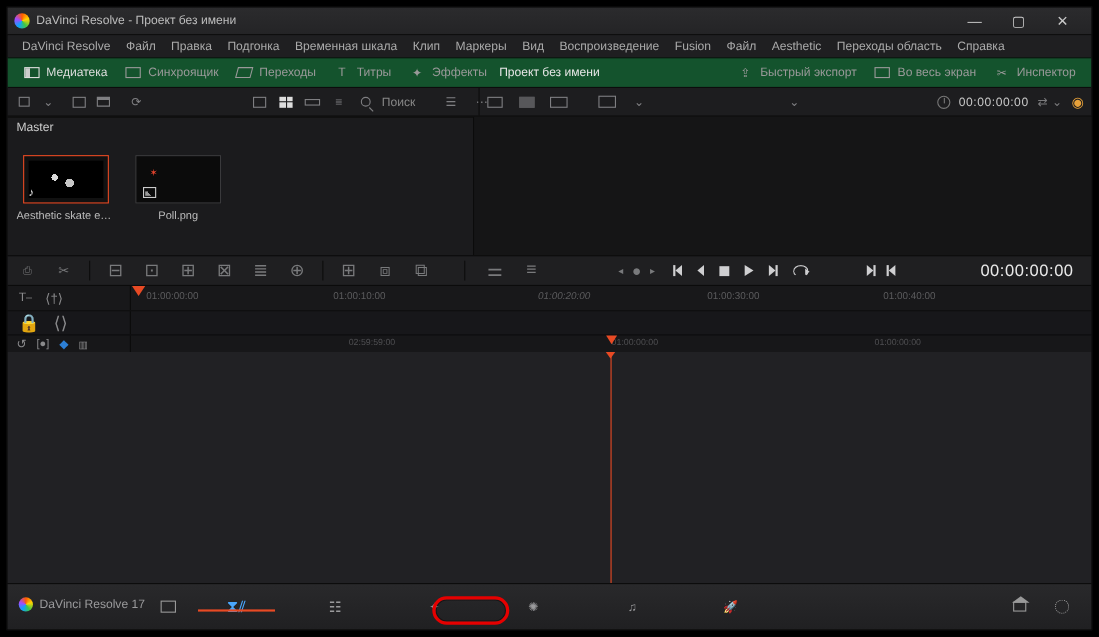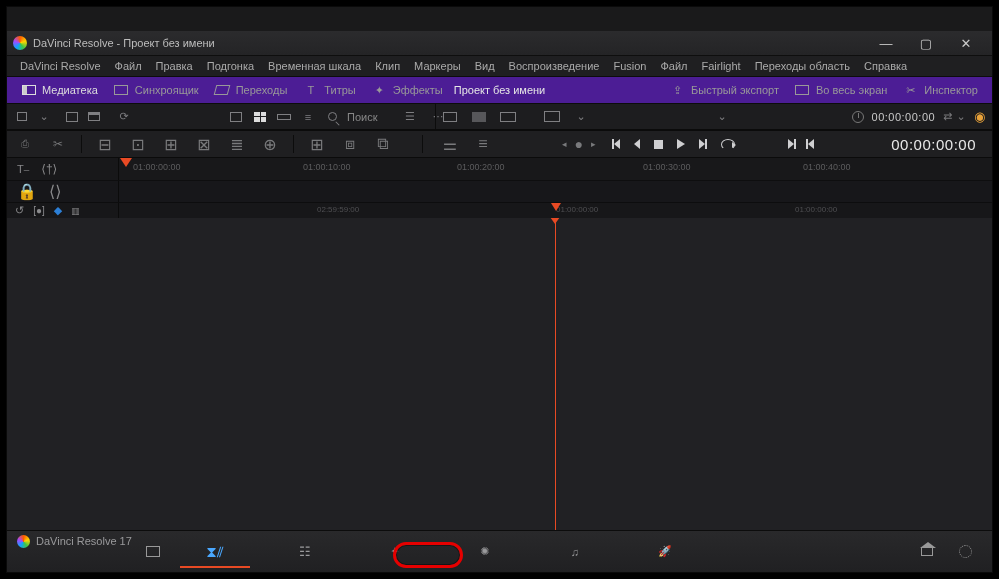--- a/index.html
+++ b/index.html
@@ -1,30 +1,30 @@
 <!DOCTYPE html>
 <html><head>
 <meta charset="utf-8">
 <style>
 * { margin: 0; padding: 0; box-sizing: border-box; font-family: "Segoe UI", Arial, sans-serif; user-select: none; }
 body { background: #000; width: 999px; height: 579px; overflow: hidden; position: relative; }
 .window { width: 987px; height: 567px; margin: 6px; background: #1a1a1b; border: 1px solid #0a0a0a; display: flex; flex-direction: column; }
 
 
-.titlebar { height: 25px; background: linear-gradient(#2b2b2d,#242426); display: flex; align-items: center; padding: 0 6px; color: #bdbdbd; font-size: 11px; border-bottom: 1px solid #0e0e0e; margin-top: 24px; }
+.titlebar { height: 25px; background: linear-gradient(#2b2b2d,#242426); display: flex; align-items: center; padding: 0 6px; color: #bdbdbd; font-size: 11px; border-bottom: 1px solid #0e0e0e; }
 .tb-logo { width: 14px; height: 14px; border-radius: 50%; background: conic-gradient(#ff5a00,#ffd400,#3dc746,#0ea2ff,#a24bff,#ff5a00); margin-right: 6px; }
 .tb-title { flex: 1; }
 .win-ctrl { width: 40px; height: 100%; display: flex; align-items: center; justify-content: center; color: #c9c9c9; font-size: 13px; }
 
 
 .menubar { height: 20px; display: flex; align-items: center; padding: 0 6px; gap: 0; background: #1f1f21; font-size: 11px; color: #aaa; }
 .menubar span { padding: 2px 7px; }
 
 
-.toolstrip { height: 28px; background: #4c1d95; border-top: 1px solid #0d0d0d; border-bottom: 1px solid #0c0c0c; display: flex; align-items: center; padding: 0 6px; font-size: 11px; color: #999; }
+.toolstrip { height: 28px; background: #14532d; border-top: 1px solid #0d0d0d; border-bottom: 1px solid #0c0c0c; display: flex; align-items: center; padding: 0 6px; font-size: 11px; color: #999; }
 .ts-btn { display: flex; align-items: center; gap: 6px; padding: 3px 8px; border-radius: 3px; }
 .ts-btn.active { color: #ddd; }
 .ts-icon { width: 15px; height: 13px; display: inline-flex; align-items: center; justify-content: center; }
 .project-name { flex: 0; margin: 0 auto; font-size: 11px; color: #e6e6e6; position: absolute; left: 50%; transform: translateX(-50%); }
 .ts-spacer { flex: 1; }
 
 
 .subbar { height: 26px; background: #1d1d1f; border-bottom: 1px solid #0b0b0b; display: flex; align-items: center; padding: 0 6px; color: #7f7f82; font-size: 11px; position: relative; }
 .subbar .ico { width: 18px; height: 16px; display: flex; align-items: center; justify-content: center; margin-right: 4px; }
 .viewdivider { width: 1px; height: 100%; background: #0c0c0c; margin: 0 4px; position: absolute; left: 424px; top:0; }
@@ -75,21 +75,21 @@
 .tlrow2 .tl-left { padding:0 8px; gap:9px; }
 .ruler2 { flex:1; position:relative; font-size:8px; color:#4f4f52; }
 .ruler2 .tick { position:absolute; top:2px; }
 .playhead-r2 { position:absolute; left:437px; top:0; width:0; height:0; border-left:5px solid transparent; border-right:5px solid transparent; border-top:8px solid #e84a24; transform:translateX(-5px);}
 
 .tracks { flex:1; background:#212124; position:relative; overflow:hidden; }
 .playhead-line { position:absolute; left:548px; top:0; bottom:0; width:1px; background:#e84a24; }
 .playhead-line::before { content:''; position:absolute; top:-1px; left:-5px; width:0; height:0; border-left:5px solid transparent; border-right:5px solid transparent; border-top:7px solid #e84a24; }
 
 
-.pagebar { height: 42px; background: linear-gradient(#29292b,#202022); border-top:1px solid #0c0c0c; display:flex; align-items:flex-start; padding:4px 10px; color:#9a9a9c; font-size:11px; }
+.pagebar { height: 42px; background: linear-gradient(#29292b,#202022); border-top:1px solid #0c0c0c; display:flex; align-items:flex-end; padding:16px 10px; color:#9a9a9c; font-size:11px; }
 .pb-logo { width:13px; height:13px; border-radius:50%; background: conic-gradient(#ff5a00,#ffd400,#3dc746,#0ea2ff,#a24bff,#ff5a00); margin-right:6px; }
 .pb-title { margin-right:auto; }
 .page-btn { width: 90px; height:100%; display:flex; align-items:center; justify-content:center; position:relative; }
 .page-btn.active { color:#fff; }
 .page-btn.active::after { content:''; position:absolute; bottom:0; left:10px; right:10px; height:2px; background:#e84a24; }
 .mini-icon { width:34px; height:100%; display:flex; align-items:center; justify-content:center; margin-left:4px; color:#999;}
 .red-ring { position:absolute; border:3px solid #e60000; border-radius:16px; pointer-events:none; box-shadow:0 0 0 1px rgba(0,0,0,.4) inset; }
 
 
 .ic-box { width:14px; height:10px; border:1px solid currentColor; }
@@ -131,21 +131,21 @@
     <span>Файл</span>
     <span>Правка</span>
     <span>Подгонка</span>
     <span>Временная шкала</span>
     <span>Клип</span>
     <span>Маркеры</span>
     <span>Вид</span>
     <span>Воспроизведение</span>
     <span>Fusion</span>
     <span>Файл</span>
-    <span>Fairlight</span>
+    <span>Aesthetic</span>
     <span>Переходы область</span>
     <span>Справка</span>
   </div>
 
   <div class="toolstrip">
     <div class="ts-btn active">
       <span class="ts-icon">
           <span class="ic-box" style="background:linear-gradient(90deg,#ccc 35%,transparent 35%);"></span>
         </span>
       <span>Медиатека</span>
@@ -252,20 +252,42 @@
     <div style="position:absolute; left:706px;" class="ico">⌄</div>
 
     <div class="tc-display">
       <span class="clock"></span>
       <span>00:00:00:00</span>
       <span style="color:#7a7a7c;">⇄ ⌄</span>
       <span style="color:#e8a23a;font-size:13px;">◉</span>
     </div>
   </div>
 
+  <div class="upper">
+    <div class="mediapool">
+      <div class="mp-header">Master</div>
+      <div class="mp-grid">
+        <div class="clip">
+          <div class="thumb sel">
+            <div class="abstract"></div>
+            <span class="note">♪</span>
+          </div>
+          <div class="clip-name">Aesthetic skate ed...</div>
+        </div>
+        <div class="clip">
+          <div class="thumb" style="background:#0b0b0b;">
+            <span class="redstar">✶</span>
+            <span class="pic"></span>
+          </div>
+          <div class="clip-name">Poll.png</div>
+        </div>
+      </div>
+    </div>
+    <div class="viewer"></div>
+  </div>
 
   <div class="editbar">
     <div class="grp">
       <span class="ei" style="font-size:10px;">⎙</span>
       <span class="ei ic-cut">✂</span>
     </div>
     <div class="sep"></div>
     <div class="grp">
       <span class="ei">⊟</span>
       <span class="ei">⊡</span>
@@ -322,21 +344,21 @@
 
   <div class="tlheader">
     <div class="tl-left">
       <span style="font-size:11px;">T⎯</span>
       <span style="font-size:12px;">⟨†⟩</span>
     </div>
     <div class="tl-ruler">
       <div class="playhead-ruler"></div>
       <span class="tick" style="left:14px;">01:00:00:00</span>
       <span class="tick" style="left:184px;">01:00:10:00</span>
-      <span class="tick" style="left:338px;">01:00:20:00</span>
+      <span class="tick" style="left:370px;font-style:italic;">01:00:20:00</span>
       <span class="tick" style="left:524px;">01:00:30:00</span>
       <span class="tick" style="left:684px;">01:00:40:00</span>
     </div>
   </div>
 
   <div class="tlrow">
     <div class="tl-left">
       <span>🔒</span>
       <span>⟨⟩</span>
     </div>

